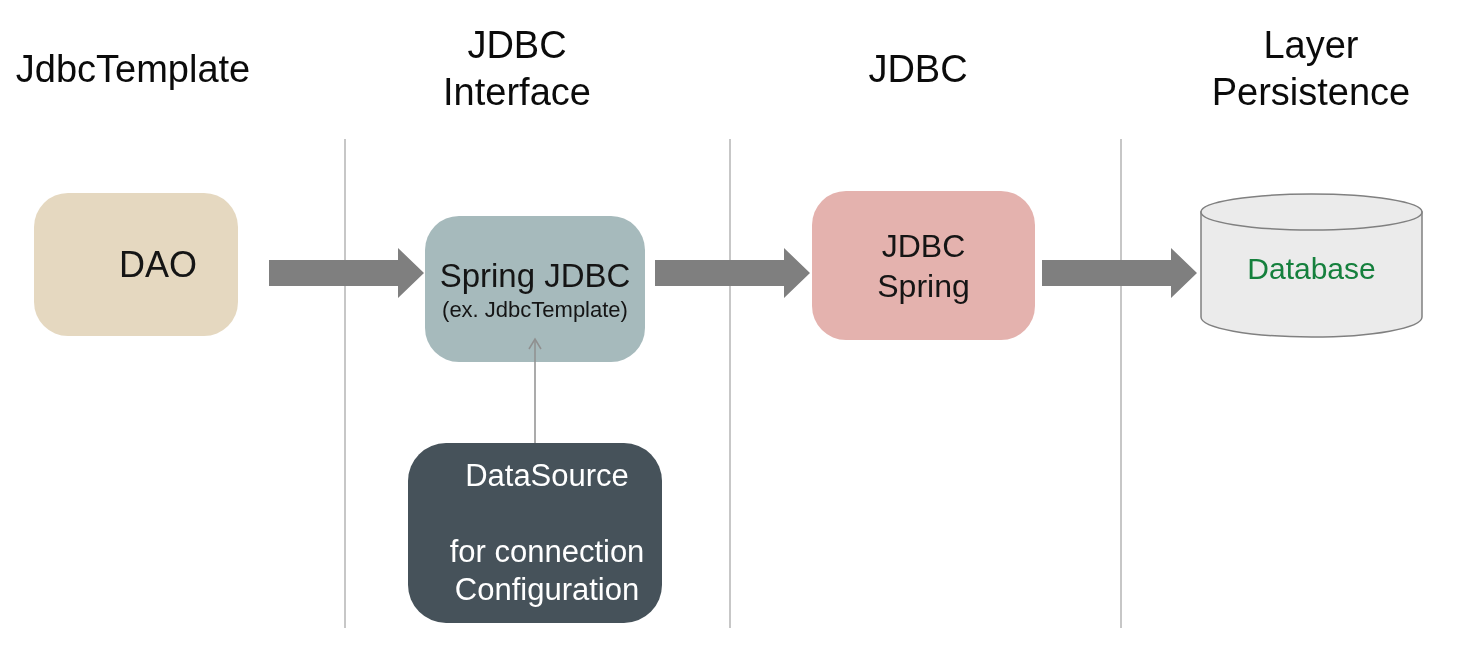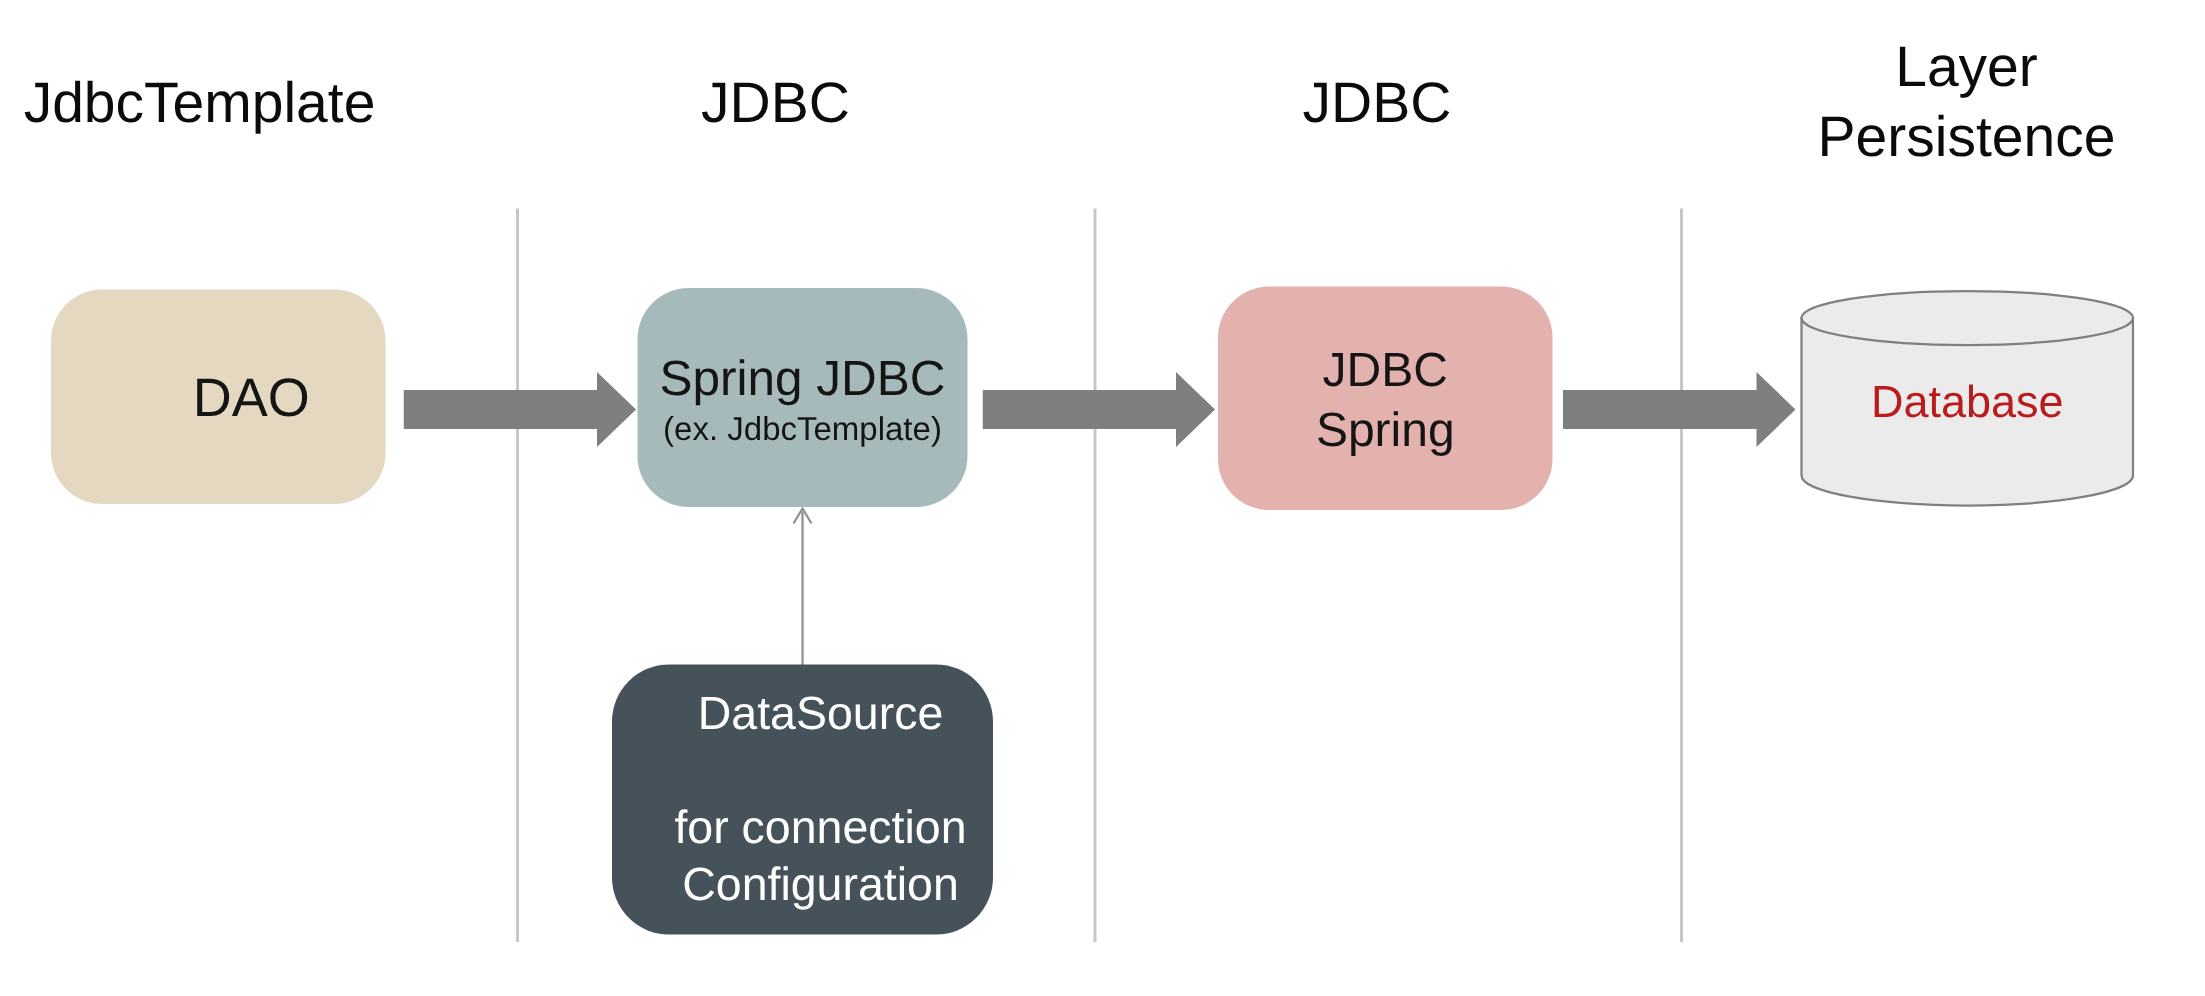--- a/index.html
+++ b/index.html
@@ -37,45 +37,46 @@
   .node {
     position: absolute;
     display: flex;
     flex-direction: column;
     align-items: center;
     justify-content: center;
     text-align: center;
     border-radius: 34px;
     color: #151515;
   }
-  .node-dao { left: 34px; top: 193px; width: 223px; height: 143px; font-size: 36px; padding-left: 44px; }
+  .node-dao { left: 34px; top: 193px; width: 204px; height: 143px; font-size: 36px; padding-left: 44px; }
   .node-spring { left: 425px; top: 192px; width: 220px; height: 146px; }
   .node-spring .main { font-size: 33px; line-height: 40px; }
   .node-spring .sub { font-size: 22px; line-height: 27px; text-align: center; }
   .node-driver { left: 812px; top: 191px; width: 223px; height: 149px; font-size: 32px; line-height: 40px; }
   .node-datasource { left: 408px; top: 443px; width: 254px; height: 180px; border-radius: 38px;
                      font-size: 31px; line-height: 38px; padding-left: 24px; }
   .node-datasource .line { display: block; min-height: 38px; }
   .arrow-svg { position: absolute; }
   .cylinder-svg { position: absolute; left: 1200px; top: 192px; }
   .db-label {
     position: absolute; left: 1200px; top: 252px; width: 223px;
-    text-align: center; font-size: 30px; color: #b91c1c;
+    text-align: center; font-size: 30px; color: #15803d;
   }
 </style>
 </head>
 <body>
 
 <div class="canvas">
 
   <div class="col-header" style="left:0px; width:266px;">
     <span>JdbcTemplate</span>
   </div>
   <div class="col-header" style="left:367px; width:300px;">
     <span>JDBC</span>
+    <span>Interface</span>
   </div>
   <div class="col-header" style="left:743px; width:350px;">
     <span>JDBC</span>
   </div>
   <div class="col-header" style="left:1161px; width:300px;">
     <span>Layer</span>
     <span>Persistence</span>
   </div>
 
   <div class="divider" style="left: 344px; background: rgb(199, 199, 199);"></div>
@@ -83,21 +84,21 @@
   <div class="divider" style="left: 1120px; background: rgb(199, 199, 199);"></div>
 
   <div class="node node-dao" style="background: rgb(229, 216, 192);">
     <span>DAO</span>
   </div>
 
   <svg class="arrow-svg" style="left:269px; top:247px;" width="156" height="52" viewBox="0 0 156 52">
     <polygon points="0,13 129,13 129,1 155,26 129,51 129,39 0,39" fill="#7f7f7f"></polygon>
   </svg>
 
-  <div class="node node-spring" style="background: rgb(166, 186, 188);">
+  <div class="node node-spring" style="background: rgb(166, 186, 188); margin-top: 24px;">
     <span class="main">Spring JDBC</span>
     <span class="sub">(ex. JdbcTemplate)</span>
   </div>
 
   <svg class="arrow-svg" style="left:655px; top:247px;" width="156" height="52" viewBox="0 0 156 52">
     <polygon points="0,13 129,13 129,1 155,26 129,51 129,39 0,39" fill="#7f7f7f"></polygon>
   </svg>
 
   <div class="node node-driver" style="background: rgb(228, 178, 174);">
     <span>JDBC</span>

